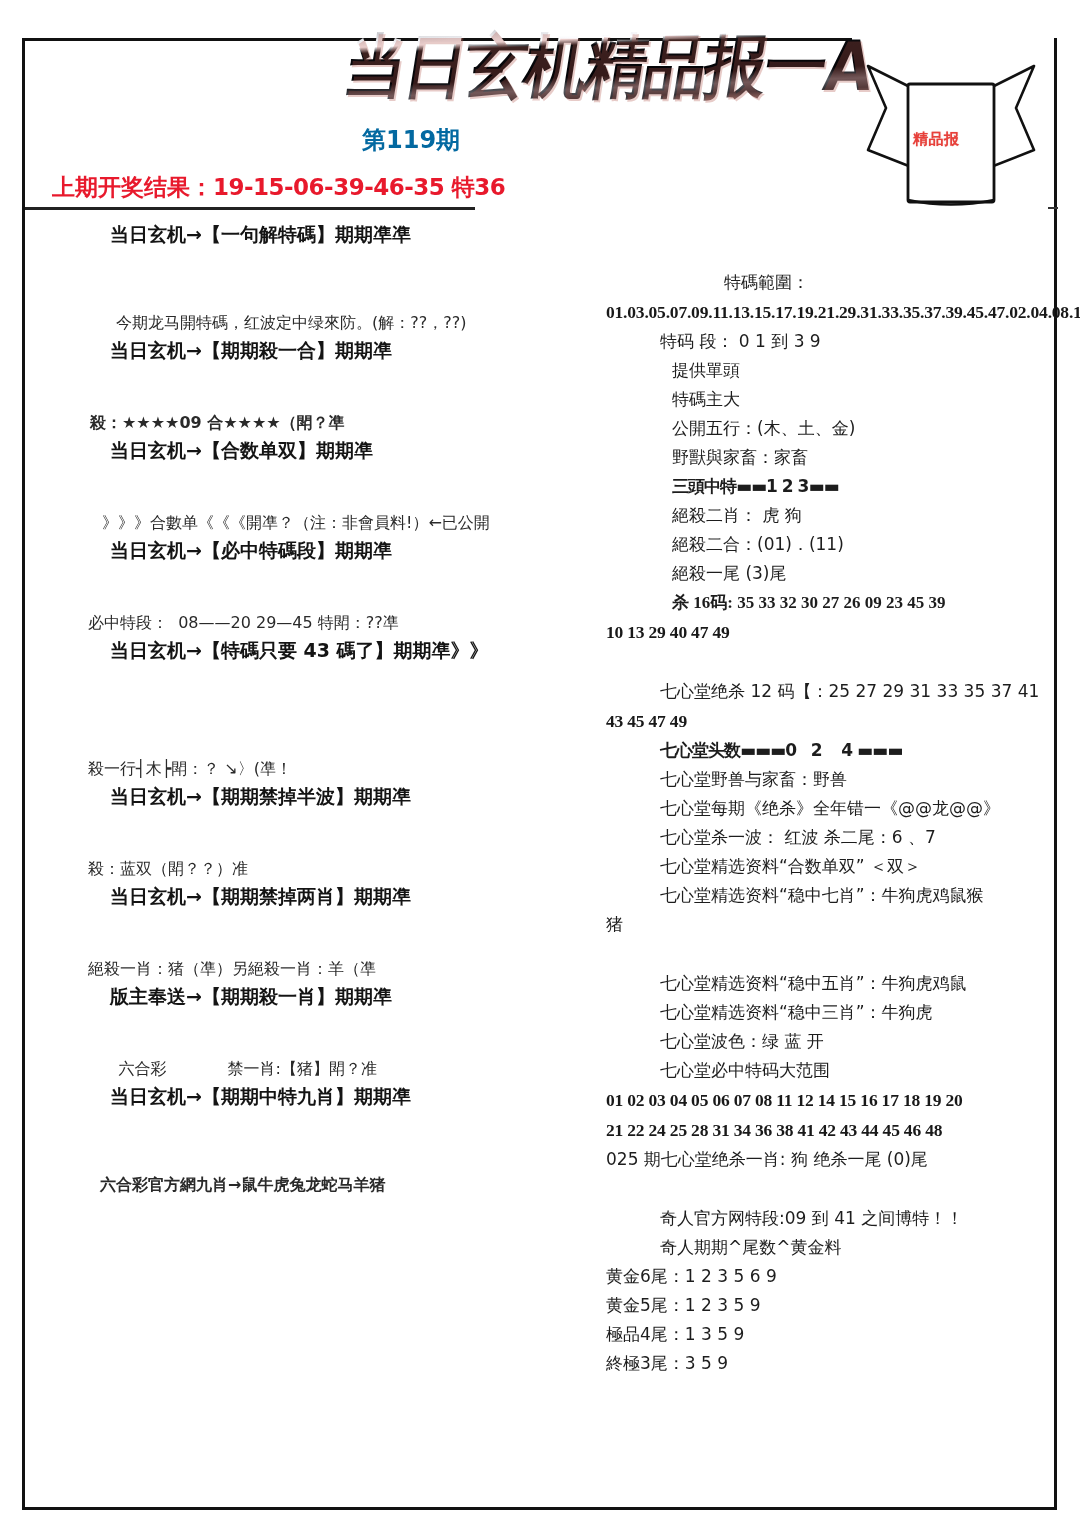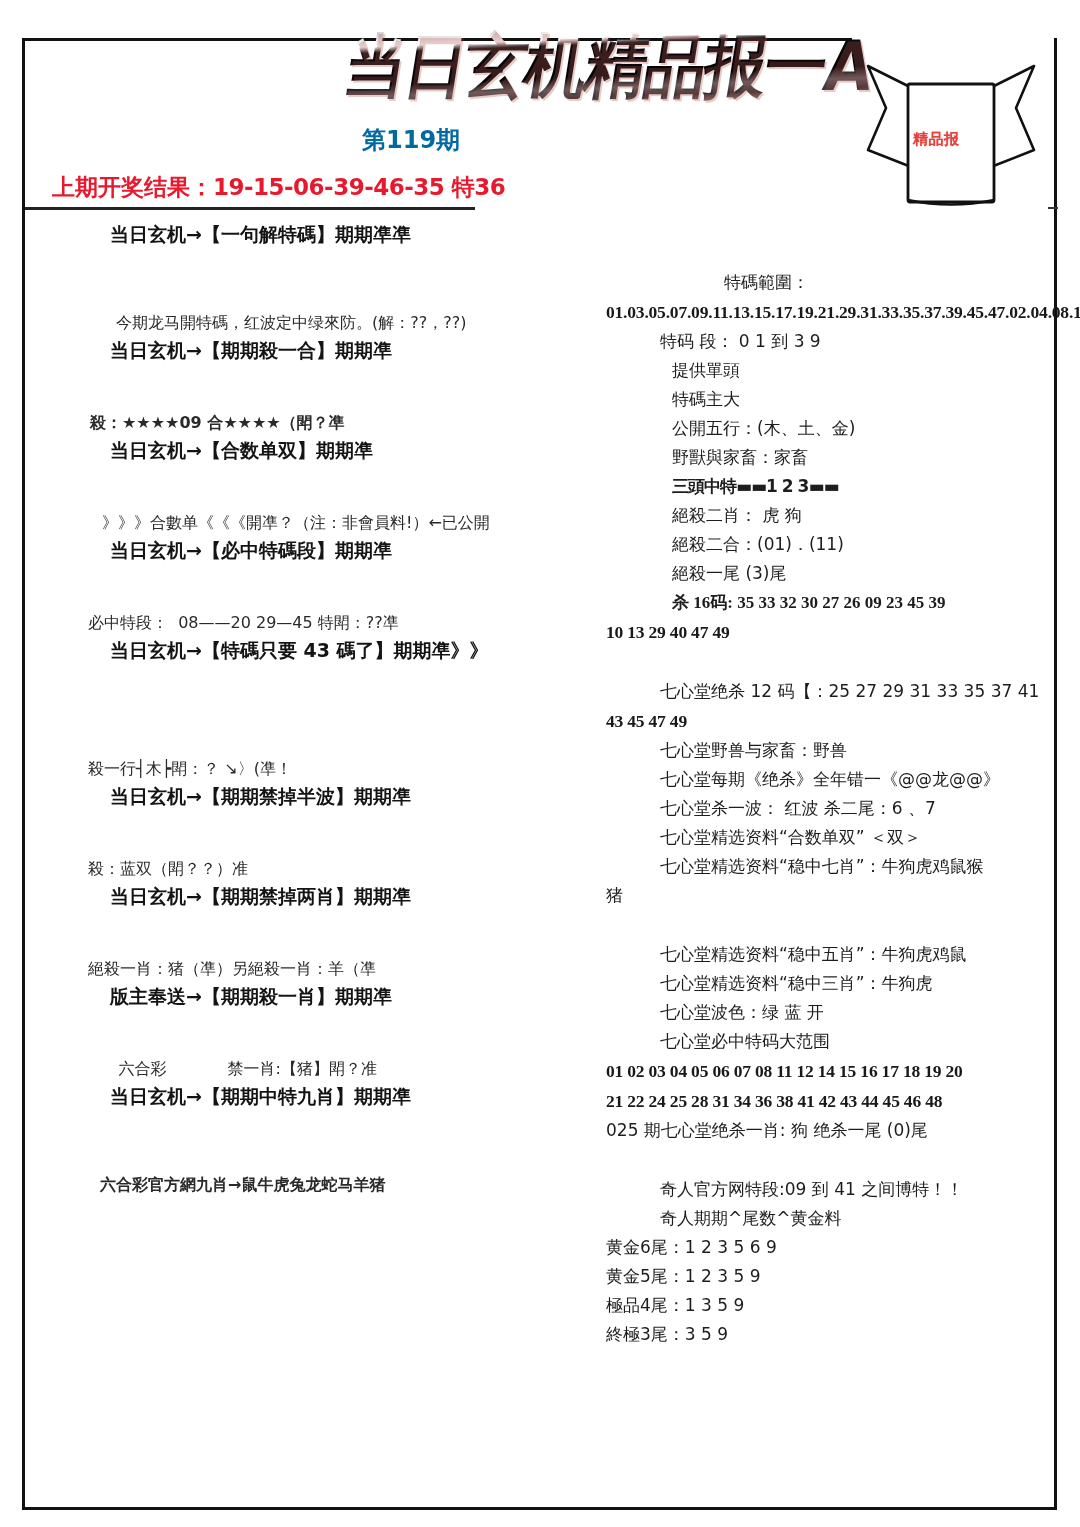--- a/index.html
+++ b/index.html
@@ -306,20 +306,21 @@
   <div class="r-center r-indent-3">絕殺二合：(01)．(11)</div>
   <div class="r-center r-indent-3">絕殺一尾 (3)尾</div>
   <div class="r-center r-indent-3 r-serif">杀 16码: 35 33 32 30 27 26 09 23 45 39</div>
   <div class="r-nums r-flush">10 13 29 40 47 49</div>
 
   <div class="spacer-sm"></div>
 
   <div class="r-center r-indent-2">七心堂绝杀 12 码【：25 27 29 31 33 35 37 41</div>
   <div class="r-nums r-flush">43 45 47 49</div>
 
+  <div class="r-center r-indent-2 bar">七心堂头数▬▬▬0   2    4 ▬▬▬</div>
   <div class="r-center r-indent-2">七心堂野兽与家畜：野兽</div>
   <div class="r-center r-indent-2">七心堂每期《绝杀》全年错一《@@龙@@》</div>
   <div class="r-center r-indent-2">七心堂杀一波： 红波 杀二尾：6 、7</div>
   <div class="r-center r-indent-2">七心堂精选资料“合数单双” ＜双＞</div>
   <div class="r-center r-indent-2">七心堂精选资料“稳中七肖”：牛狗虎鸡鼠猴</div>
   <div class="r-center r-flush">猪</div>
 
   <div class="spacer-sm"></div>
 
   <div class="r-center r-indent-2">七心堂精选资料“稳中五肖”：牛狗虎鸡鼠</div>

